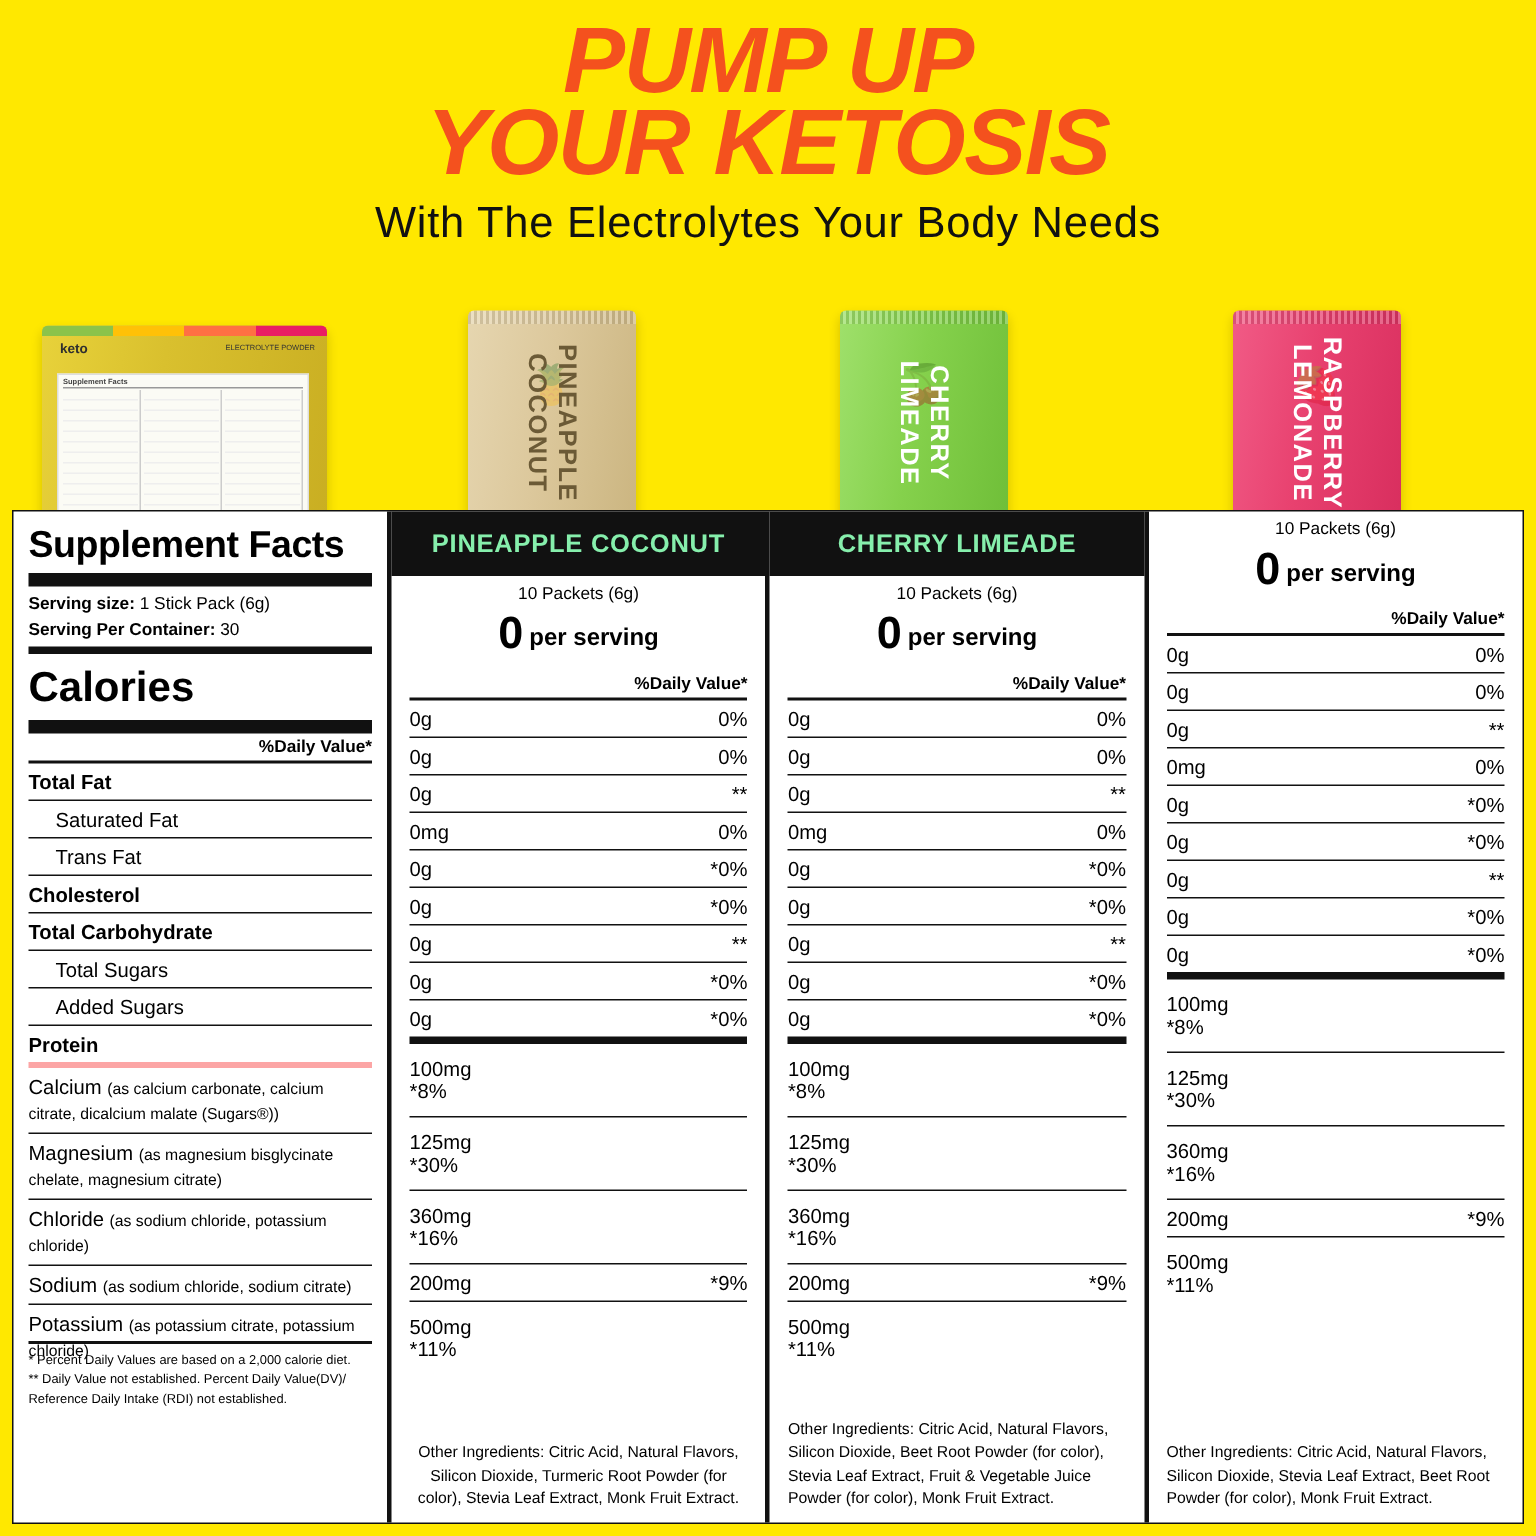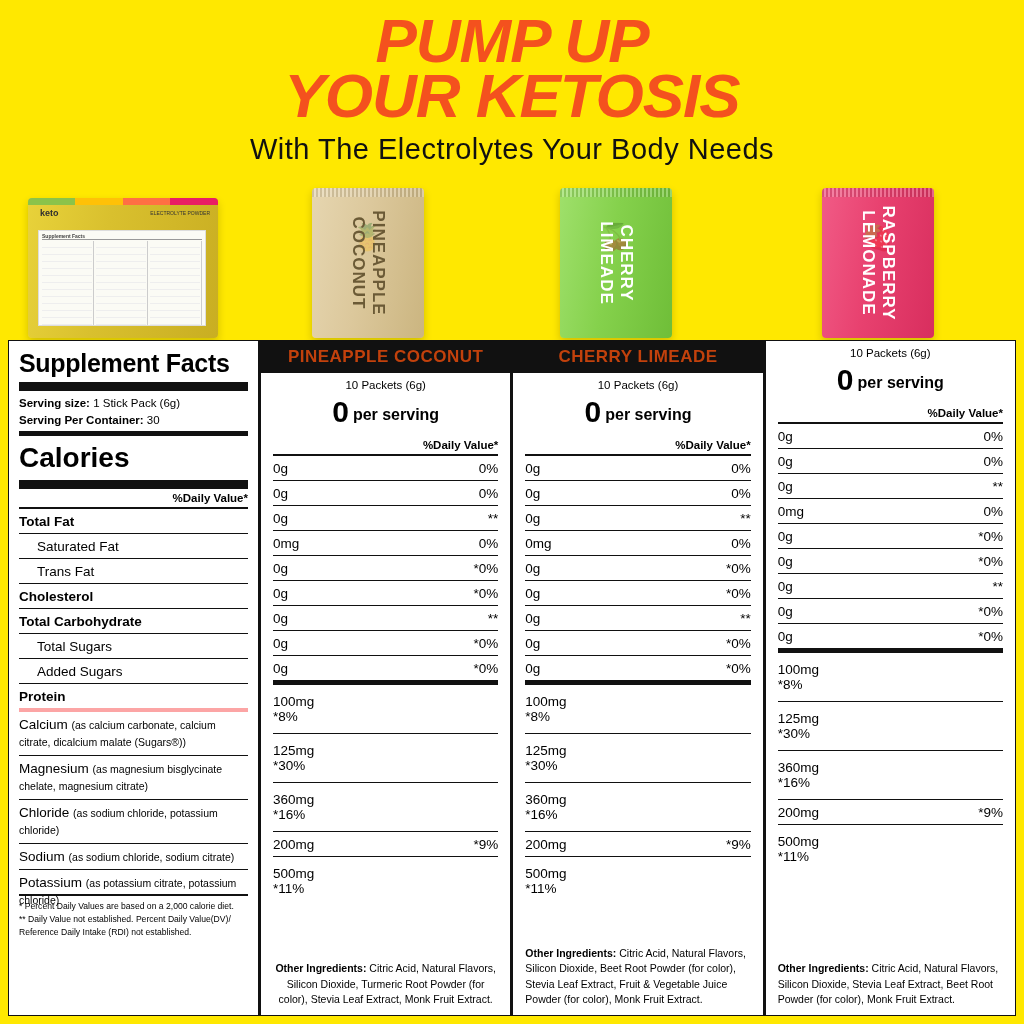--- a/index.html
+++ b/index.html
@@ -27,21 +27,21 @@
   .hero .line2{font-size:62px;display:block;}
   .hero .sub{
     margin-top:10px;
     font-size:29px;
     color:#111;
     letter-spacing:0.5px;
   }
   
   .packets{
     position:absolute;
-    top:188px;left:0;width:1016px;height:150px;
+    top:207px;left:0;width:1016px;height:150px;
   }
   .pack{
     position:absolute;
     border-radius:4px;
     box-shadow:0 4px 8px rgba(0,0,0,.18);
     overflow:hidden;
   }
   .pack .crimp{
     height:9px;width:100%;
     background:repeating-linear-gradient(90deg,rgba(0,0,0,.10) 0 2px,rgba(255,255,255,.25) 2px 4px);
@@ -108,22 +108,22 @@
     border:1px solid #111;
     box-sizing:border-box;
     display:flex;
   }
   .col{box-sizing:border-box;position:relative;}
   .col-facts{width:252px;border-right:3px solid #111;padding:0 10px;}
   .col-flavor{flex:1;border-right:3px solid #111;padding:0 12px;}
   .col-flavor.last{border-right:none;}
 
   .hdr-black{
-    background:#111;color:#c2410c;
-    height:32px;display:flex;align-items:center;justify-content:center;
+    background:#111;color:#86efac;
+    height:43px;display:flex;align-items:center;justify-content:center;
     font-size:17px;font-weight:bold;letter-spacing:.5px;
     margin:0 -12px;
   }
   .facts-title{
     font-size:25px;font-weight:bold;letter-spacing:-.3px;
     padding-top:8px;padding-bottom:4px;
     border-bottom:9px solid #111;
     margin:0 0 0 0;
   }
   .serving{
@@ -185,21 +185,21 @@
   .vrow.thick{border-bottom:5px solid #111;}
   .vrow .val{font-weight:normal;}
   .vrow .pct{font-weight:normal;}
   .vrow.big{padding:9px 0 9px;flex-direction:column;}
   .vrow.last{border-bottom:none;}
   .other-ing{
     position:absolute;left:12px;right:12px;bottom:8px;
     font-size:10.5px;line-height:1.45;
     text-align:left;
   }
-  .other-ing b{font-weight:bold;}
+  .other-ing b{font-weight:normal;}
   .oi-pc{text-align:center;}
 </style>
 </head>
 <body>
 
 <div class="hero">
   <h1>
     <span class="line1">PUMP UP</span>
     <span class="line2">YOUR KETOSIS</span>
   </h1>

